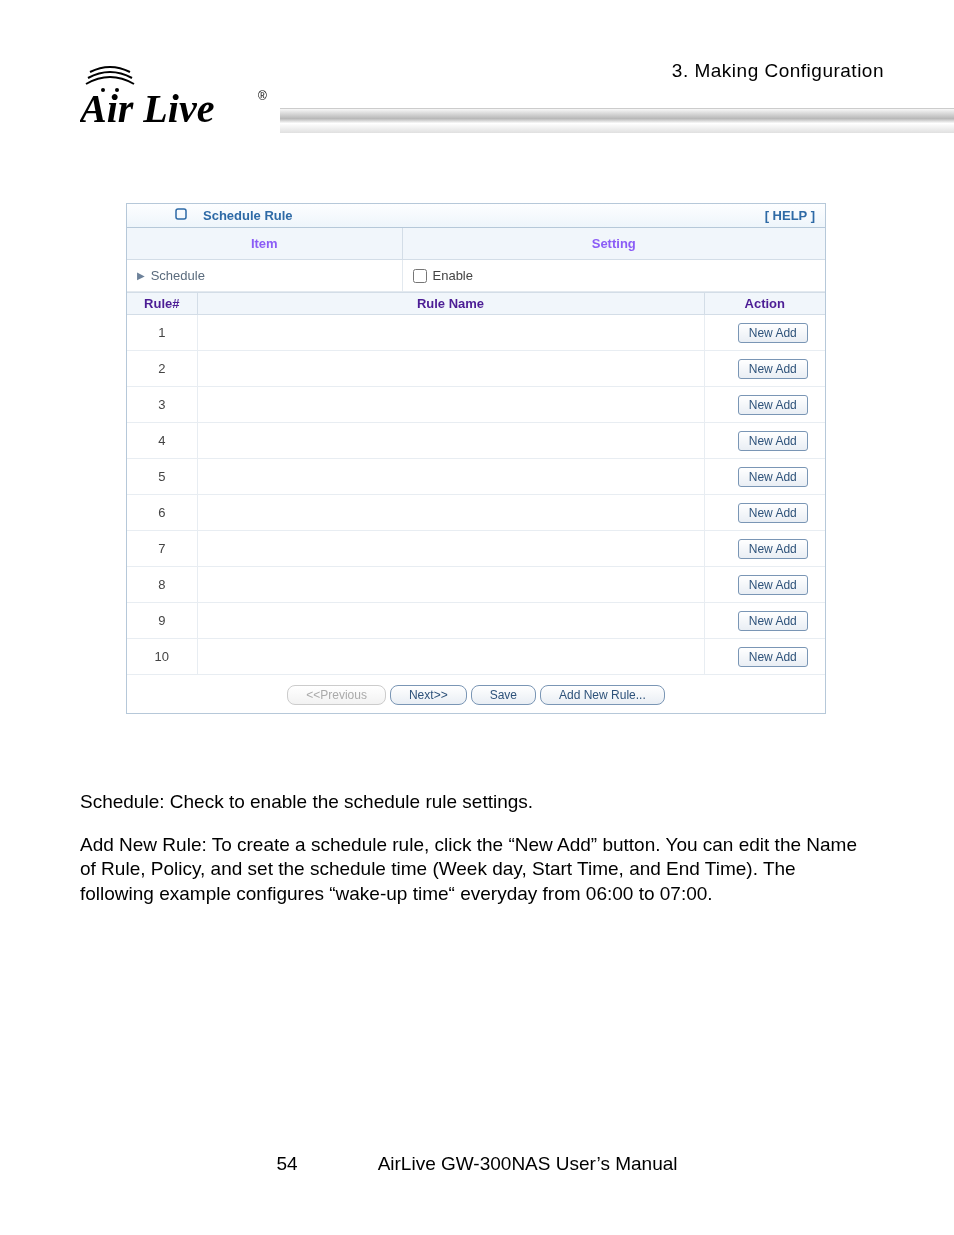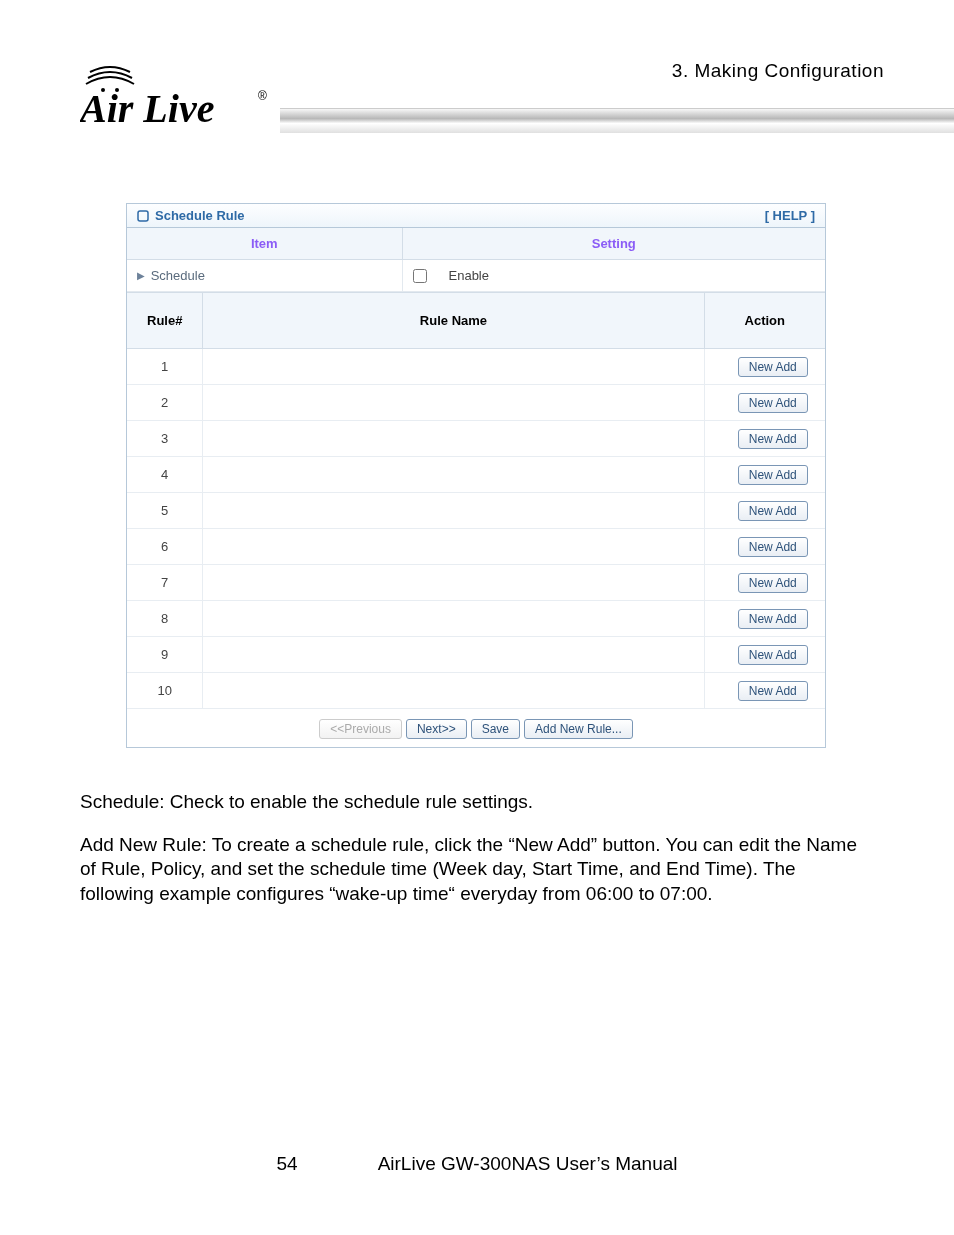--- a/index.html
+++ b/index.html
@@ -50,24 +50,25 @@
       display: flex;
       justify-content: space-between;
       align-items: center;
       background: linear-gradient(to bottom, #fdfeff 0%, #eef5fb 100%);
       padding: 4px 10px;
       border-bottom: 1px solid #b6c8d9;
       font-size: 13px;
     }
     .panel-title-left {
       display: flex;
-      align-items: center;
-      gap: 6px;
+      align-items: flex-start;
+      gap: 16px;
       color: #2e6aa6;
       font-weight: bold;
+      margin-left: 38px;
     }
     .panel-title-left svg { width: 12px; height: 12px; }
     .help-link {
       color: #2e6aa6;
       font-weight: bold;
       cursor: pointer;
       text-align: center;
     }
     .settings-table { width: 100%; border-collapse: collapse; }
     .settings-table th {
@@ -81,29 +82,29 @@
     .settings-table th:first-child { width: 275px; border-right: 1px solid #d3dde7; }
     .settings-table td {
       padding: 8px 10px;
       font-size: 13px;
       color: #444;
       border-bottom: 1px solid #e3e9ef;
     }
     .settings-table td:first-child { border-right: 1px solid #e3e9ef; }
     .schedule-label { display: flex; align-items: center; gap: 6px; color: #5a6b7d; }
     .schedule-label .tri { color: #6d829a; font-size: 10px; }
-    .enable-cell { display: flex; align-items: center; gap: 22px; }
+    .enable-cell { display: flex; align-items: center; gap: 6px; }
     .enable-cell input { width: 14px; height: 14px; }
     .rules-table { width: 100%; border-collapse: collapse; }
     .rules-table th {
       background: #f1f6fb;
       font-size: 13px;
       font-weight: bold;
-      color: #000000;
-      padding: 20px;
+      color: #4c1d95;
+      padding: 3px;
       border-top: 1px solid #d3dde7;
       border-bottom: 1px solid #d3dde7;
       border-right: 1px solid #d3dde7;
     }
     .rules-table th:last-child { border-right: none; }
     .col-rule-num { width: 70px; }
     .col-action { width: 121px; }
     .rules-table td {
       padding: 6px 8px;
       font-size: 13px;
@@ -126,22 +127,22 @@
     }
     .bottom-buttons {
       display: flex;
       justify-content: center;
       gap: 4px;
       padding: 10px 0 8px;
     }
     .btn {
       background: linear-gradient(to bottom, #fff, #e9eef4);
       border: 1px solid #7a96b5;
-      border-radius: 3px;
-      padding: 2px 10px;
+      border-radius: 8px;
+      padding: 2px 18px;
       font-size: 12px;
       color: #2e527a;
       cursor: pointer;
     }
     .btn.disabled {
       color: #aaa;
       border-color: #ccc;
       background: linear-gradient(to bottom, #fff, #f2f2f2);
       cursor: default;
     }

